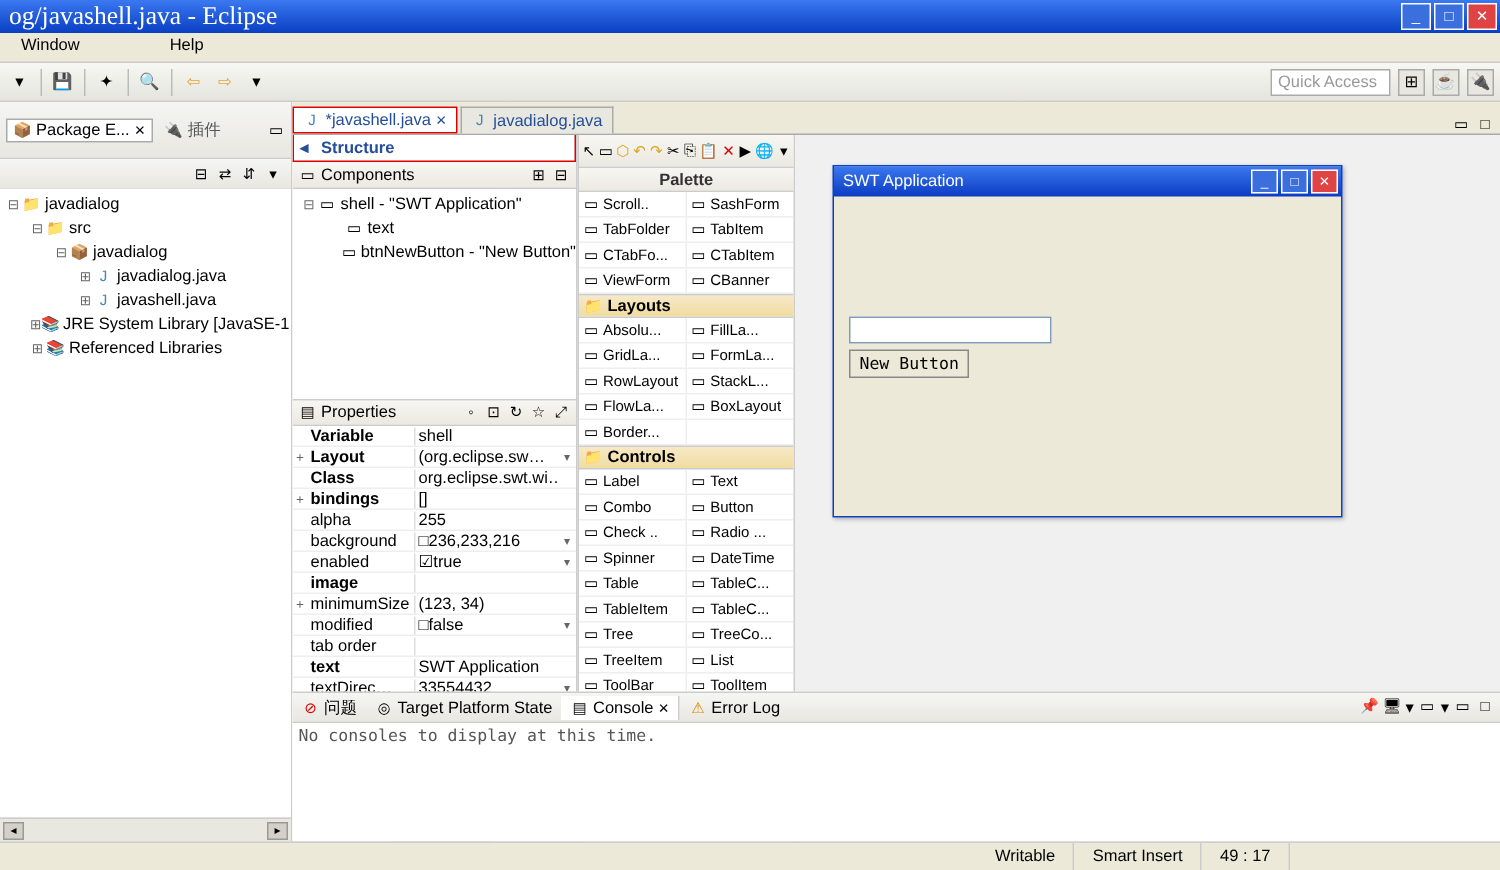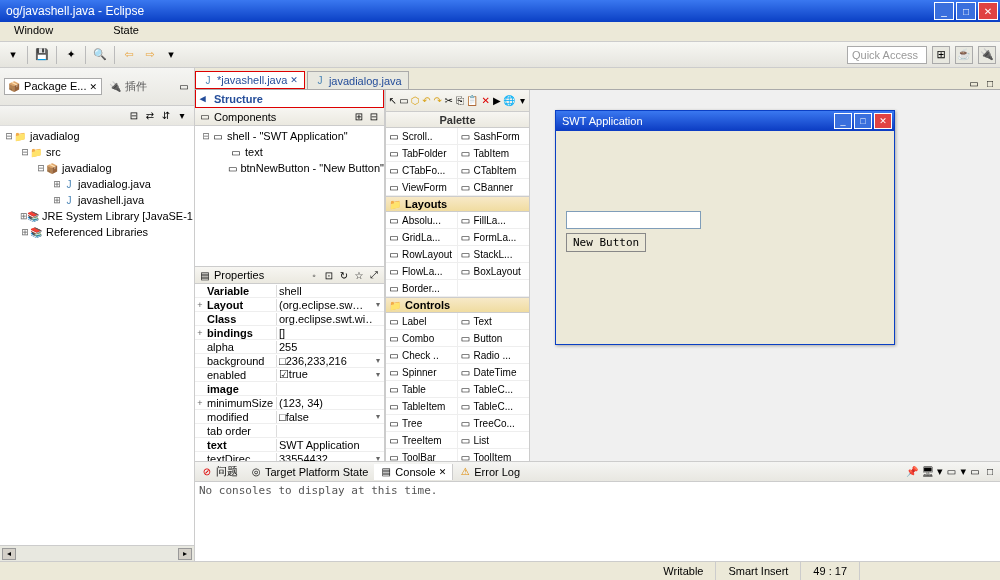--- a/index.html
+++ b/index.html
@@ -1,20 +1,20 @@
 <!DOCTYPE html>
 <html><head>
 <meta charset="utf-8">
 <style>
 * { box-sizing: border-box; margin: 0; padding: 0; font-family: Tahoma, Arial, sans-serif; font-size: 11px; }
 body { background: #ece9d8; width: 1000px; height: 580px; overflow: hidden; }
 
 
 .title-bar { height: 22px; background: linear-gradient(to bottom, #3a78f0, #0a3fc4); color: #fff; display: flex; align-items: center; padding: 0 2px 0 6px; }
-.title-bar-text { flex: 1; font-size: 12px; }
+.title-bar-text { flex: 1; font-size: 17px; font-family: Liberation Serif, serif; }
 .win-btns { display: flex; gap: 2px; }
 .win-btn { width: 20px; height: 18px; background: #3a6fdd; border: 1px solid #fff; color: #fff; display: flex; align-items: center; justify-content: center; font-size: 10px; cursor: pointer; }
 .win-btn.close { background: #e04343; }
 
 
 .menu-bar { height: 20px; background: #ece9d8; display: flex; padding: 0 6px; border-bottom: 1px solid #ccc; gap: 44px; }
 .menu-item { padding: 2px 8px; cursor: pointer; }
 
 
 .toolbar { height: 26px; background: linear-gradient(to bottom, #f7f7f3, #e5e4de); border-bottom: 1px solid #ccc; display: flex; align-items: center; padding: 0 4px; gap: 3px; }
@@ -121,21 +121,21 @@
   <span class="title-bar-text">og/javashell.java - Eclipse</span>
   <div class="win-btns">
     <div class="win-btn">_</div>
     <div class="win-btn">□</div>
     <div class="win-btn close">✕</div>
   </div>
 </div>
 
 <div class="menu-bar">
   <div class="menu-item">Window</div>
-  <div class="menu-item">State</div>
+  <div class="menu-item">Help</div>
 </div>
 
 <div class="toolbar">
   <div class="tb-btn">▾</div>
   <div class="tb-sep"></div>
   <div class="tb-btn">💾</div>
   <div class="tb-sep"></div>
   <div class="tb-btn">✦</div>
   <div class="tb-sep"></div>
   <div class="tb-btn">🔍</div>

